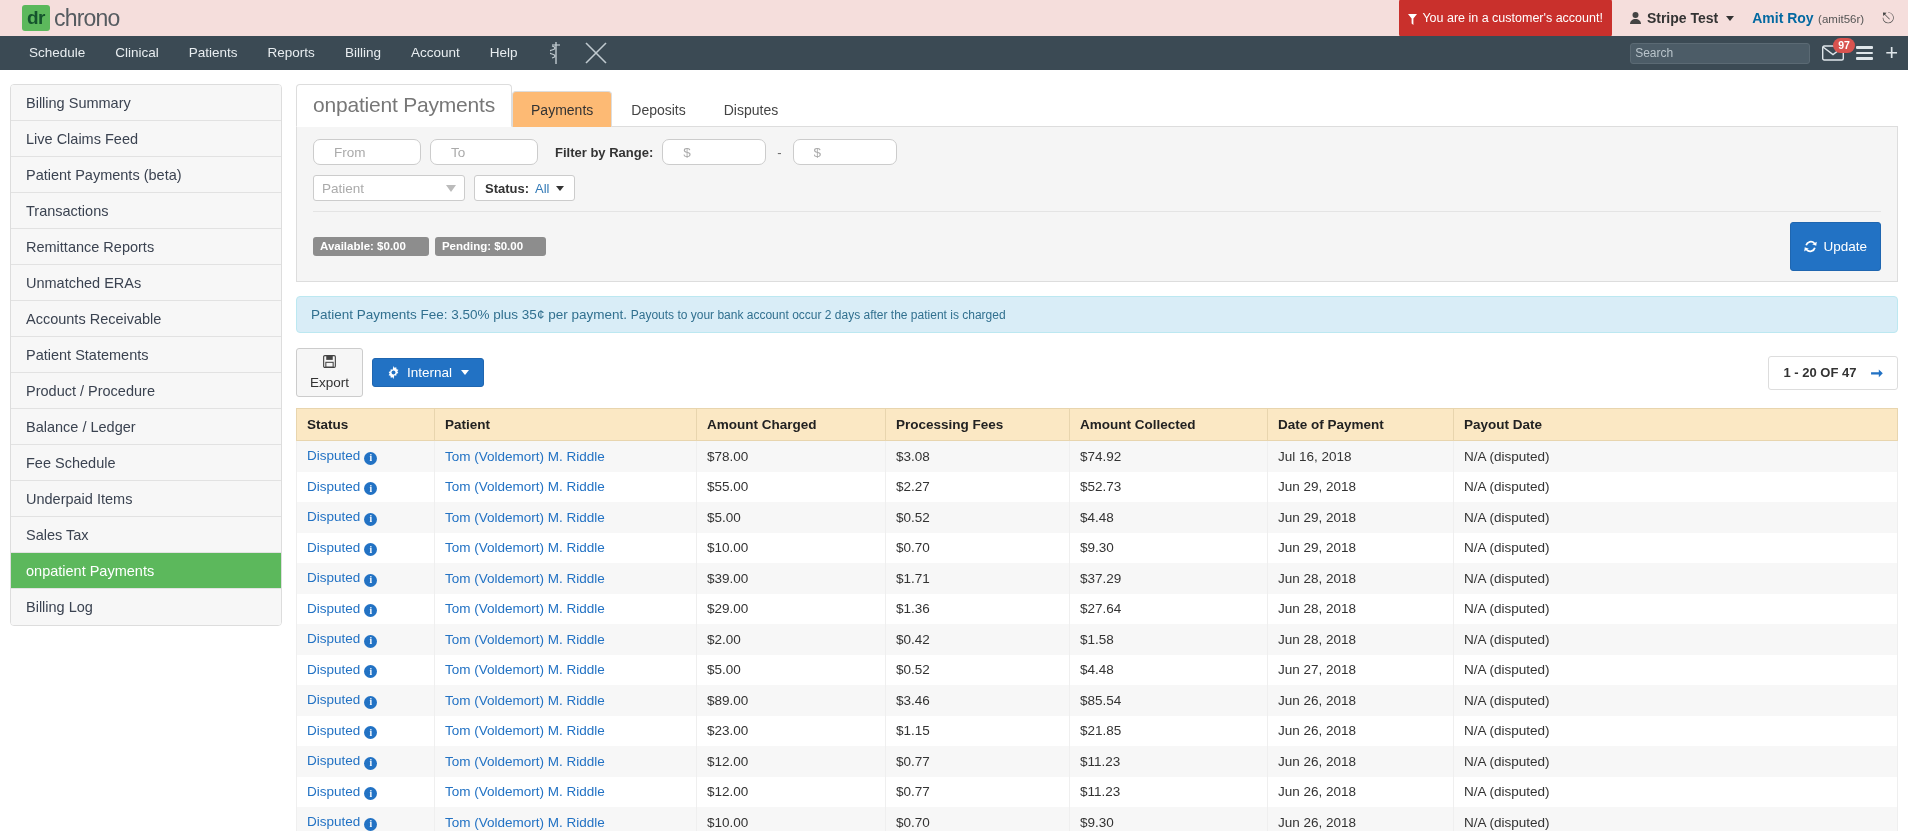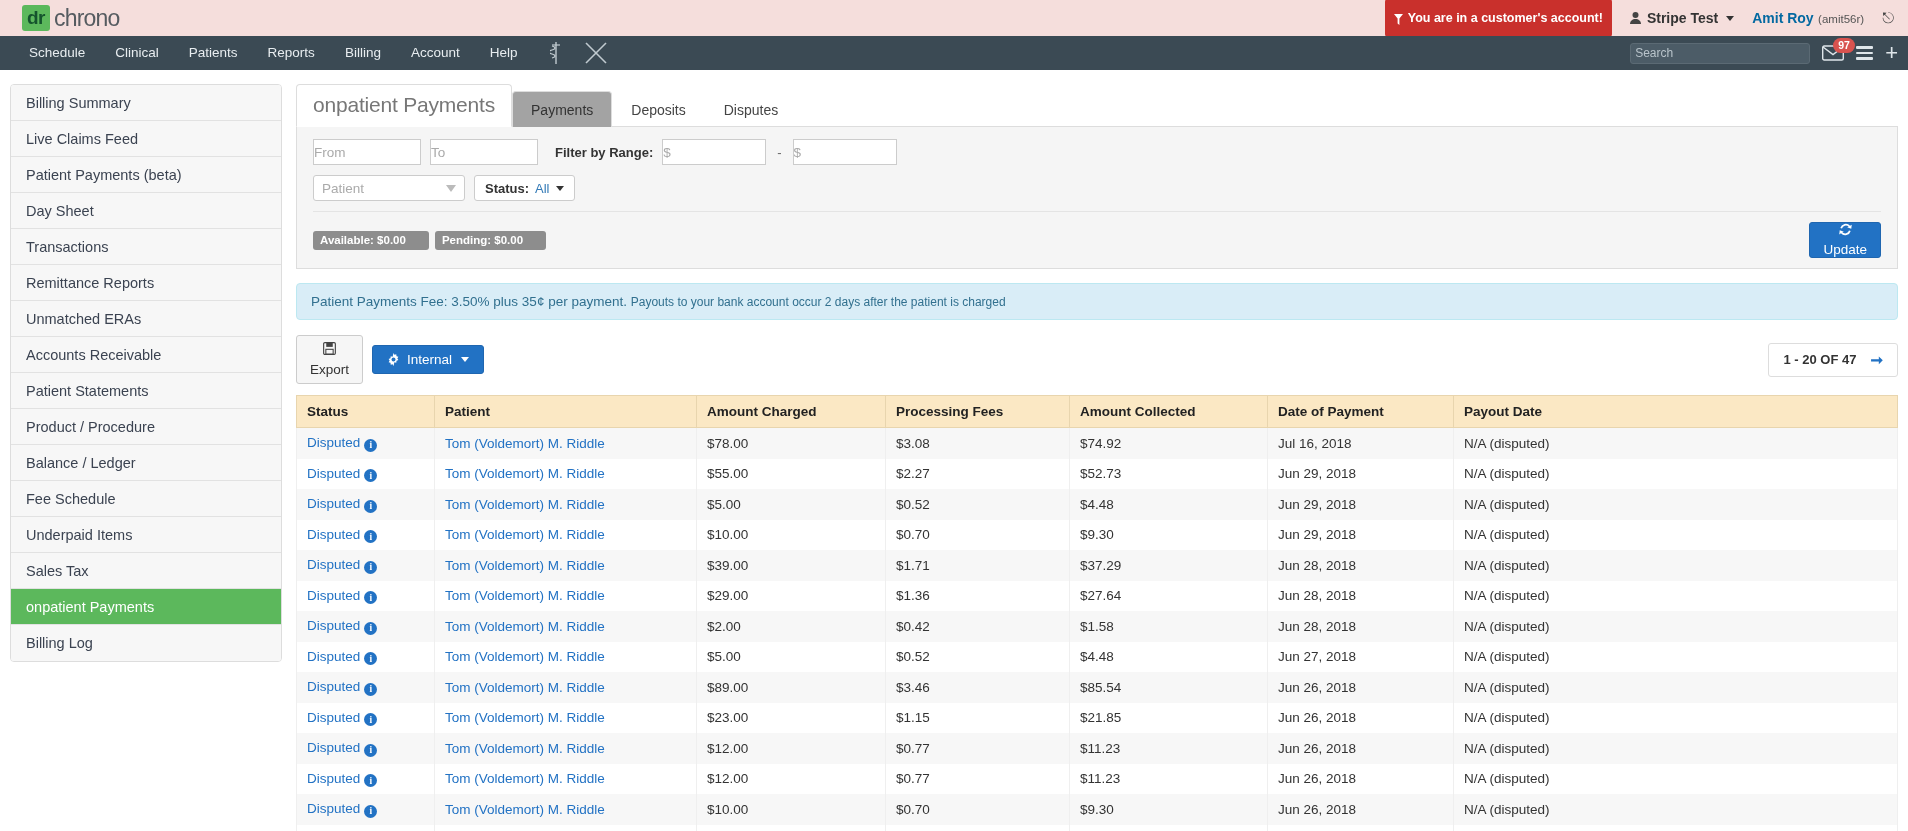--- a/index.html
+++ b/index.html
@@ -39,21 +39,21 @@
   .brand-right {
     margin-left: auto;
     display: flex;
     align-items: center;
     gap: 18px;
   }
   .cust-badge {
     background: #c9302c;
     color: #fff;
     font-size: 12.5px;
-    font-weight: bold;
+    font-weight: normal;
     padding: 12px 9px;
     border-radius: 3px;
     display: flex;
     align-items: flex-end;
     gap: 5px;
   }
   .stripe-test {
     color: #333;
     font-size: 14px;
     font-weight: bold;
@@ -188,40 +188,40 @@
     font-size: 14px;
     color: #444;
     padding: 10px 18px 9px 18px;
     cursor: pointer;
     border: 1px solid transparent;
     border-bottom: none;
     margin-bottom: -1px;
     border-radius: 4px 4px 0 0;
   }
   .tab.active {
-    background: #a3a3a3;
+    background: #fdba74;
     border-color: #ddd;
     color: #333;
   }
 
   .filterpanel {
     background: #f5f5f5;
     border: 1px solid #ddd;
     border-top: none;
     padding: 12px 16px 10px 16px;
   }
   .filter-row { display: flex; align-items: center; gap: 9px; margin-bottom: 10px; }
   .tinput {
     height: 26px;
     border: 1px solid #ccc;
-    border-radius: 0;
+    border-radius: 7px;
     background: #fff;
     font-size: 13.5px;
     color: #333;
-    padding: 0 0;
+    padding: 0 20px;
     font-family: "Liberation Sans", sans-serif;
   }
   .tinput::placeholder { color: #aaa; }
   .in-from, .in-to { width: 108px; }
   .in-amt { width: 104px; color: #aaa; }
   .lbl-range { font-size: 13px; font-weight: bold; color: #333; margin-left: 8px; }
   .dash { color: #666; font-size: 13px; margin: 0 2px; }
   .select-patient {
     width: 152px;
     height: 26px;
@@ -274,27 +274,26 @@
     border-radius: 3px;
     padding: 3px 23px 4px 7px;
   }
   .update-btn {
     margin-left: auto;
     background: #2272c4;
     border: 1px solid #1f66b0;
     color: #fff;
     font-size: 13.5px;
     border-radius: 3px;
-    padding: 0 13px;
+    padding: 16px 13px;
     display: flex;
     align-items: center;
     gap: 6px;
     cursor: pointer;
     font-family: "Liberation Sans", sans-serif;
-    flex-direction: column;
   }
 
   .notice {
     margin-top: 14px;
     background: #d9edf7;
     border: 1px solid #bce8f1;
     border-radius: 4px;
     color: #31708f;
     padding: 10px 14px;
     font-size: 13.5px;
@@ -481,23 +480,20 @@
     <div class="side-item">
         <span>Billing Summary</span>
       </div>
     <div class="side-item">
         <span>Live Claims Feed</span>
       </div>
     <div class="side-item">
         <span>Patient Payments (beta)</span>
       </div>
     <div class="side-item">
-        <span>Day Sheet</span>
-      </div>
-    <div class="side-item">
         <span>Transactions</span>
       </div>
     <div class="side-item">
         <span>Remittance Reports</span>
       </div>
     <div class="side-item">
         <span>Unmatched ERAs</span>
       </div>
     <div class="side-item">
         <span>Accounts Receivable</span>

